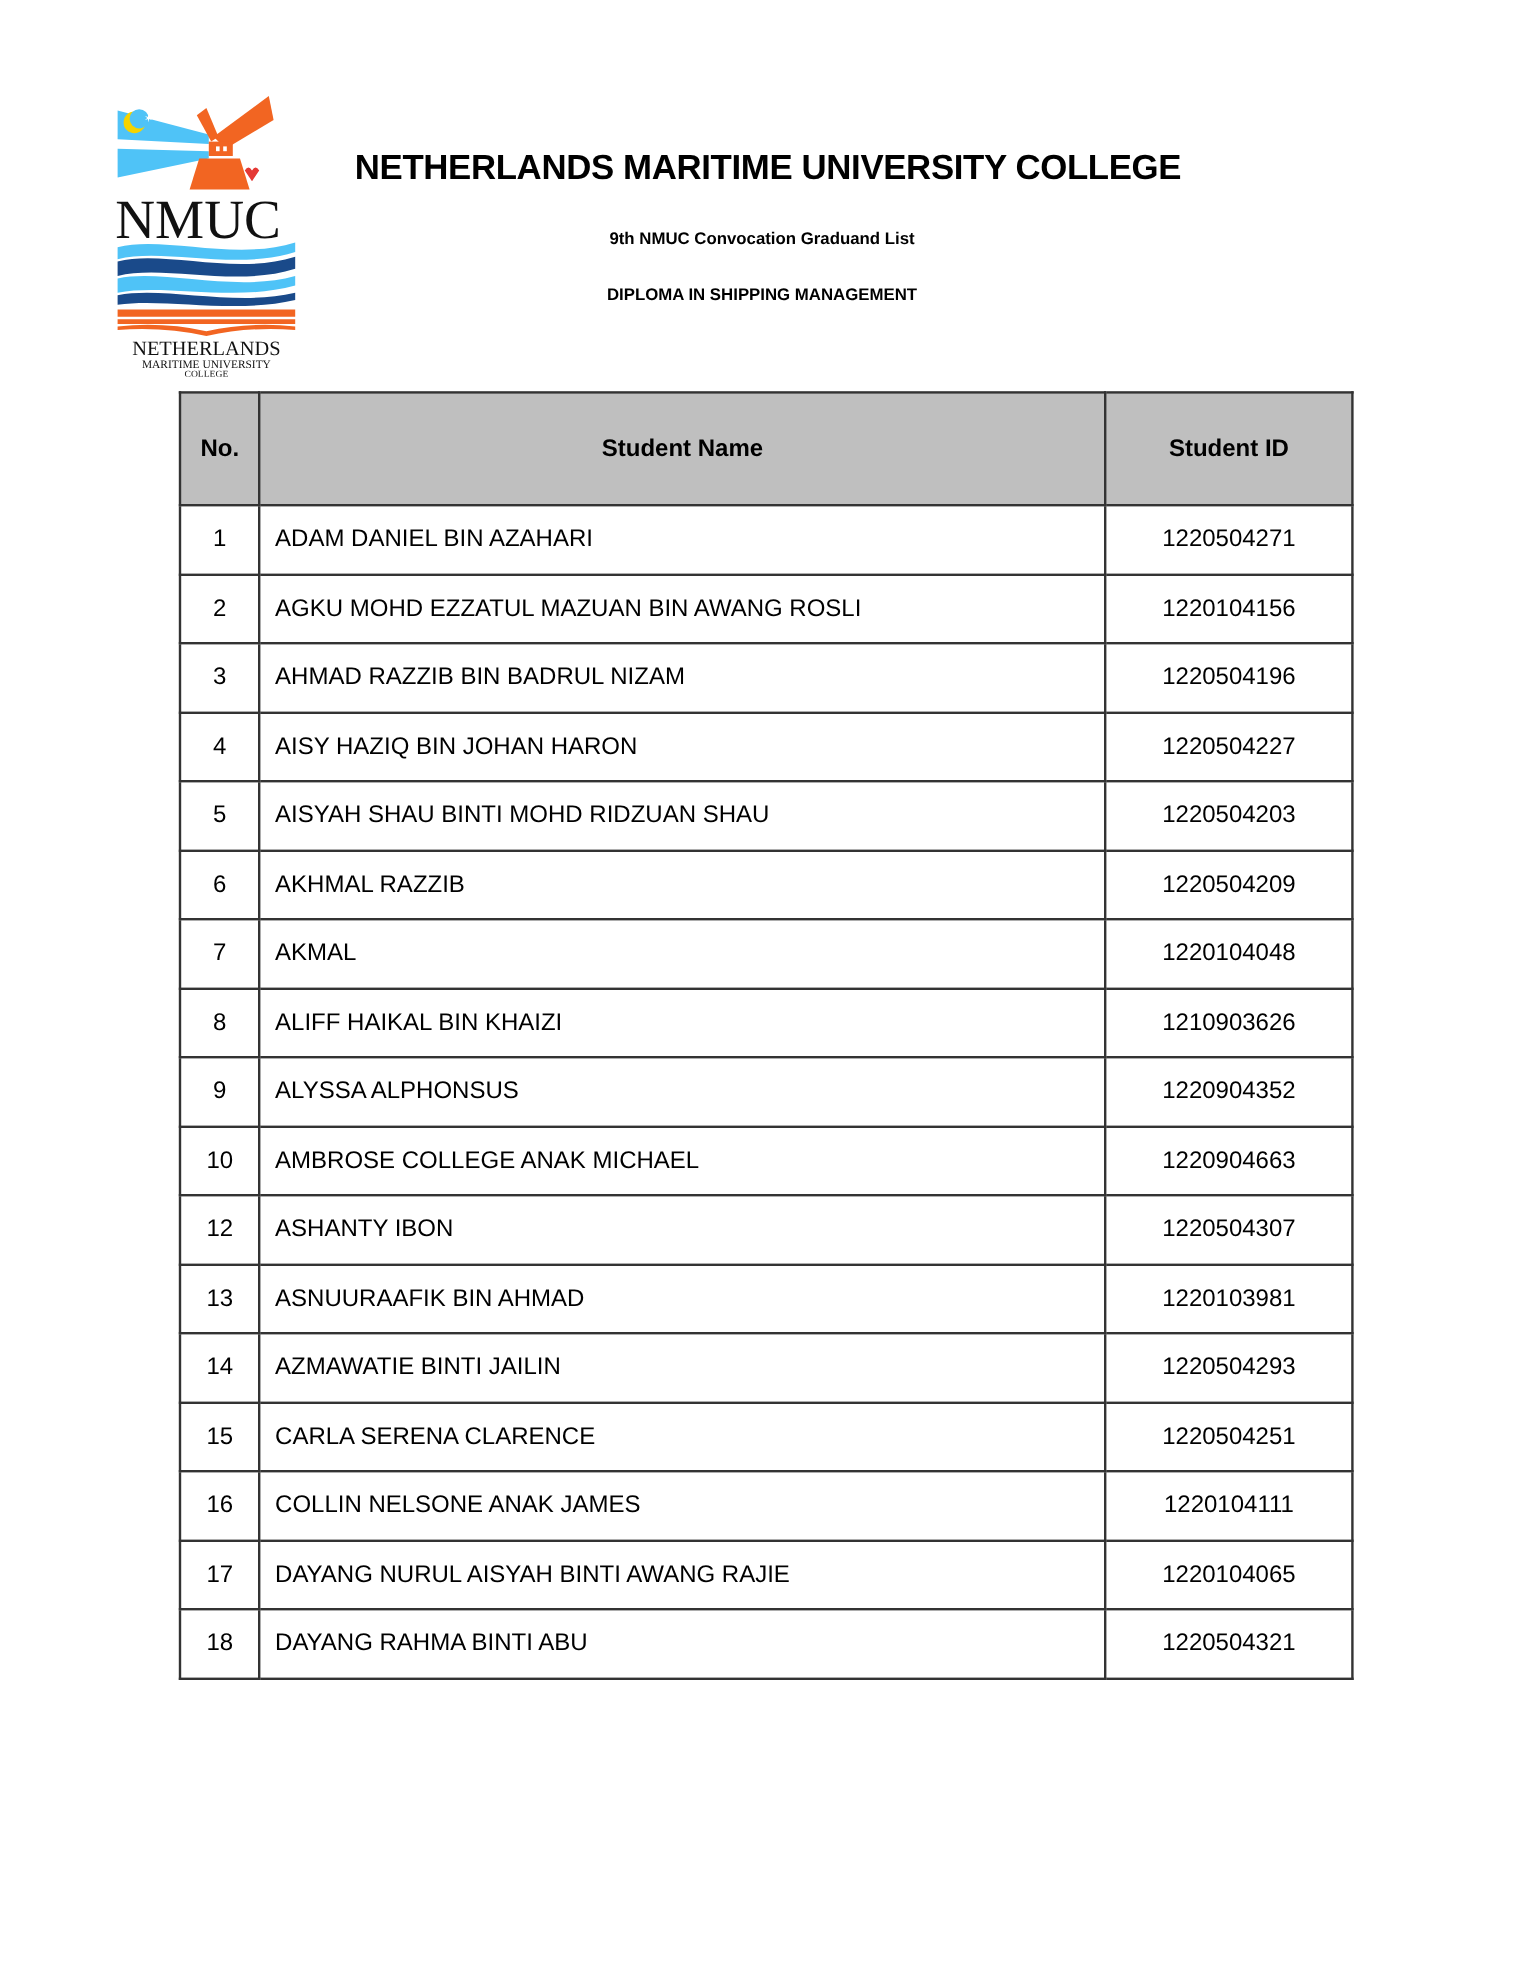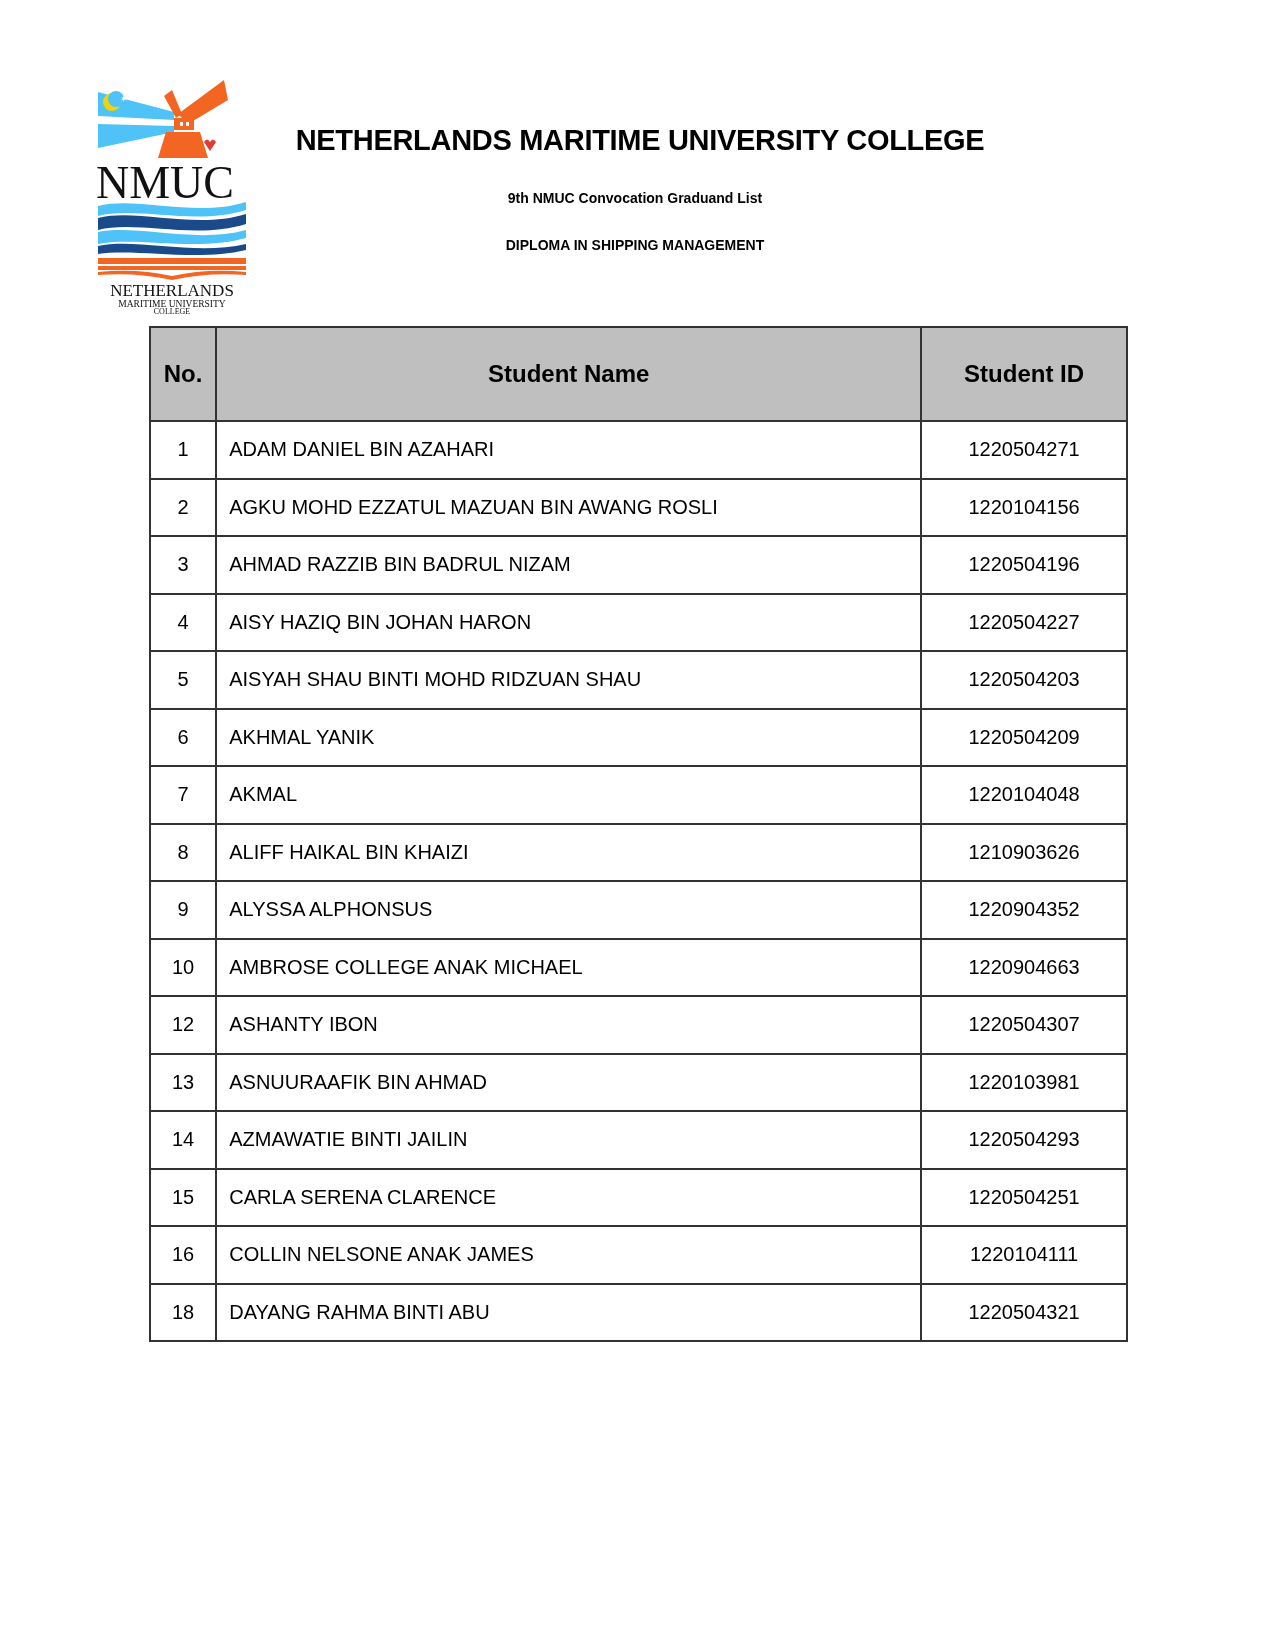--- a/index.html
+++ b/index.html
@@ -8,21 +8,21 @@
   .logo { position: absolute; left: 96px; top: 78px; width: 152px; height: 236px; }
   .title { position: absolute; left: 255px; top: 124px; width: 770px; text-align: center;
            font-size: 29px; font-weight: bold; letter-spacing: -0.3px; white-space: nowrap; }
   .subtitle { position: absolute; left: 300px; width: 670px; text-align: center;
               font-size: 14px; font-weight: bold; white-space: nowrap; }
   .sub1 { top: 190px; }
   .sub2 { top: 237px; }
   table.grad { position: absolute; left: 149px; top: 326px; width: 979px;
                border-collapse: collapse; font-size: 20px; }
   table.grad th, table.grad td { border: 2px solid #333; padding: 0; }
-  table.grad th { background: #bfbfbf; height: 92px; font-weight: bold; font-size: 24px; }
+  table.grad th { background: #bfbfbf; height: 92px; font-weight: bold; font-size: 20px; }
   table.grad td { height: 55.5px; }
   .c-no { width: 63px; text-align: center; }
   .c-name { width: 678px; text-align: left; margin-top: 44px; }
   .c-name-td { padding-left: 12px !important; }
   .c-id { width: 200px; text-align: center; }
 </style>
 </head>
 <body>
 
 <div class="logo">
@@ -93,21 +93,21 @@
         <td class="c-name c-name-td">AISY HAZIQ BIN JOHAN HARON</td>
         <td class="c-id">1220504227</td>
       </tr>
       <tr>
         <td class="c-no">5</td>
         <td class="c-name c-name-td">AISYAH SHAU BINTI MOHD RIDZUAN SHAU</td>
         <td class="c-id">1220504203</td>
       </tr>
       <tr>
         <td class="c-no">6</td>
-        <td class="c-name c-name-td">AKHMAL YANIK</td>
+        <td class="c-name c-name-td">AKHMAL RAZZIB</td>
         <td class="c-id">1220504209</td>
       </tr>
       <tr>
         <td class="c-no">7</td>
         <td class="c-name c-name-td">AKMAL</td>
         <td class="c-id">1220104048</td>
       </tr>
       <tr>
         <td class="c-no">8</td>
         <td class="c-name c-name-td">ALIFF HAIKAL BIN KHAIZI</td>
@@ -142,18 +142,23 @@
         <td class="c-no">15</td>
         <td class="c-name c-name-td">CARLA SERENA CLARENCE</td>
         <td class="c-id">1220504251</td>
       </tr>
       <tr>
         <td class="c-no">16</td>
         <td class="c-name c-name-td">COLLIN NELSONE ANAK JAMES</td>
         <td class="c-id">1220104111</td>
       </tr>
       <tr>
+        <td class="c-no">17</td>
+        <td class="c-name c-name-td">DAYANG NURUL AISYAH BINTI AWANG RAJIE</td>
+        <td class="c-id">1220104065</td>
+      </tr>
+      <tr>
         <td class="c-no">18</td>
         <td class="c-name c-name-td">DAYANG RAHMA BINTI ABU</td>
         <td class="c-id">1220504321</td>
       </tr>
     </tbody>
 </table>
 
 </body></html>

